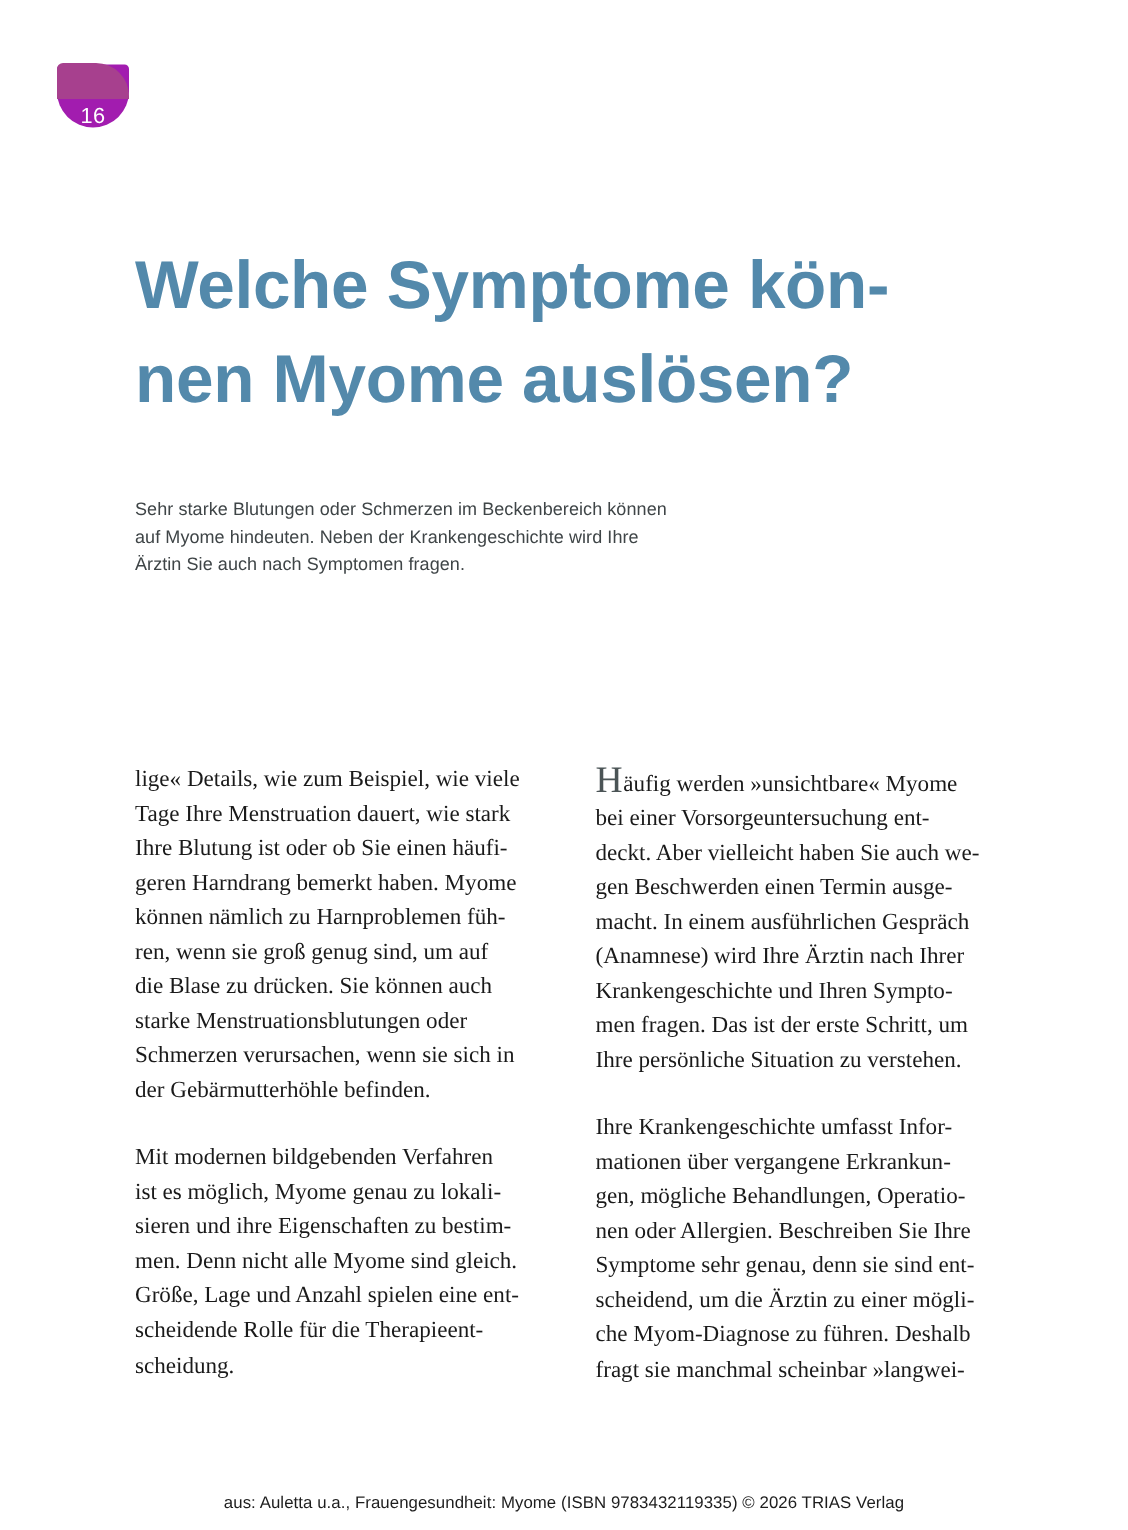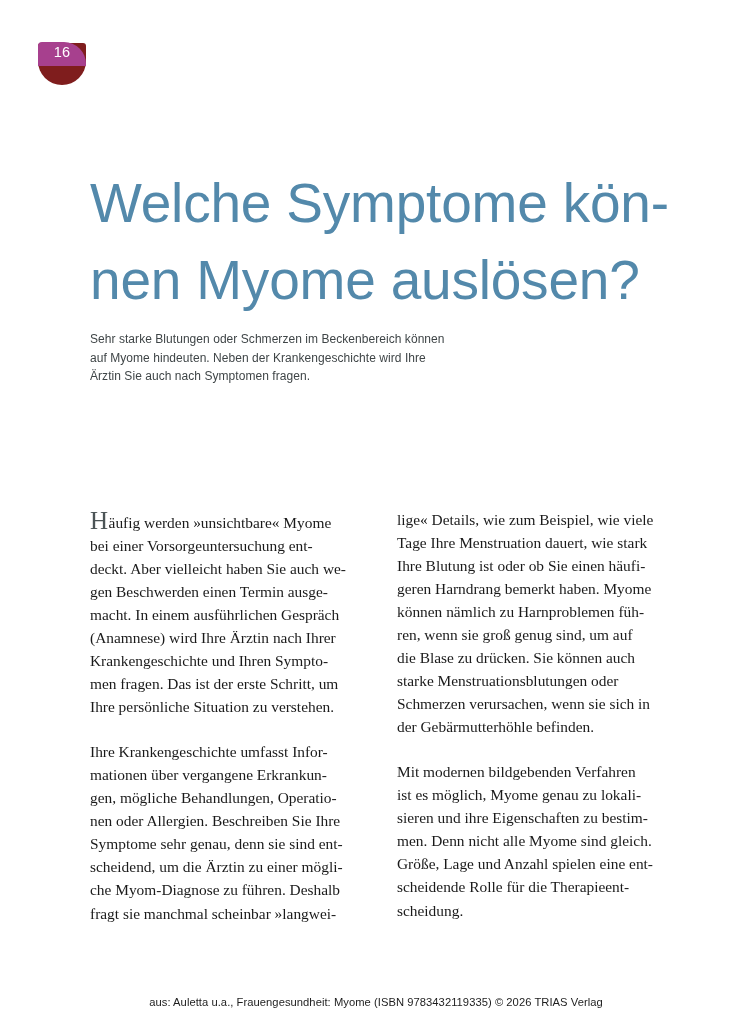--- a/index.html
+++ b/index.html
@@ -22,28 +22,28 @@
     background: #ffffff;
   }
 
   
   .page-number-badge {
     position: absolute;
     left: 38px;
     top: 43px;
     width: 48px;
     height: 42px;
-    background: #7f1d1d;
+    background: #a21caf;
     border-radius: 2px 2px 22px 22px / 2px 2px 24px 24px;
     border-top-left-radius: 3px;
     border-top-right-radius: 3px;
     border-bottom-right-radius: 24px;
     border-bottom-left-radius: 24px;
     display: flex;
-    align-items: flex-start;
+    align-items: flex-end;
     justify-content: center;
   }
   .page-number-badge::before {
     content: "";
     position: absolute;
     left: 0;
     top: -1px;
     width: 48px;
     height: 24px;
     background: #a7408e;
@@ -63,22 +63,22 @@
   }
 
   
   .headline {
     position: absolute;
     left: 90px;
     top: 128px;
     width: 600px;
     color: #5389ab;
     font-family: "Liberation Sans", sans-serif;
-    font-weight: 400;
-    font-size: 55px;
+    font-weight: 700;
+    font-size: 45px;
     line-height: 1.40;
     letter-spacing: -0.2px;
     white-space: pre-line;
   }
 
   
   .standfirst {
     position: absolute;
     left: 90px;
     top: 318px;
@@ -153,20 +153,40 @@
   </div>
 
   <h1 class="headline">Welche Symptome kön-
 nen Myome auslösen?</h1>
 
   <p class="standfirst">Sehr starke Blutungen oder Schmerzen im Beckenbereich können
 auf Myome hindeuten. Neben der Krankengeschichte wird Ihre
 Ärztin Sie auch nach Symptomen fragen.</p>
 
   <div class="body-columns">
+
+    <div class="body-column">
+      <p class="body-par">lige« Details, wie zum Beispiel, wie viele
+Tage Ihre Menstruation dauert, wie stark
+Ihre Blutung ist oder ob Sie einen häufi-
+geren Harndrang bemerkt haben. Myome
+können nämlich zu Harnproblemen füh-
+ren, wenn sie groß genug sind, um auf
+die Blase zu drücken. Sie können auch
+starke Menstruationsblutungen oder
+Schmerzen verursachen, wenn sie sich in
+der Gebärmutterhöhle befinden.</p>
+      <p class="body-par">Mit modernen bildgebenden Verfahren
+ist es möglich, Myome genau zu lokali-
+sieren und ihre Eigenschaften zu bestim-
+men. Denn nicht alle Myome sind gleich.
+Größe, Lage und Anzahl spielen eine ent-
+scheidende Rolle für die Therapieent-
+scheidung.</p>
+    </div>
 
     <div class="body-column">
       <p class="body-par dropcap-par"><span class="dropcap">H</span><span>äufig werden »unsichtbare« Myome
 bei einer Vorsorgeuntersuchung ent-
 deckt. Aber vielleicht haben Sie auch we-
 gen Beschwerden einen Termin ausge-
 macht. In einem ausführlichen Gespräch
 (Anamnese) wird Ihre Ärztin nach Ihrer
 Krankengeschichte und Ihren Sympto-
 men fragen. Das ist der erste Schritt, um
@@ -174,37 +194,17 @@
       <p class="body-par">Ihre Krankengeschichte umfasst Infor-
 mationen über vergangene Erkrankun-
 gen, mögliche Behandlungen, Operatio-
 nen oder Allergien. Beschreiben Sie Ihre
 Symptome sehr genau, denn sie sind ent-
 scheidend, um die Ärztin zu einer mögli-
 che Myom-Diagnose zu führen. Deshalb
 fragt sie manchmal scheinbar »langwei-</p>
     </div>
 
-    <div class="body-column">
-      <p class="body-par">lige« Details, wie zum Beispiel, wie viele
-Tage Ihre Menstruation dauert, wie stark
-Ihre Blutung ist oder ob Sie einen häufi-
-geren Harndrang bemerkt haben. Myome
-können nämlich zu Harnproblemen füh-
-ren, wenn sie groß genug sind, um auf
-die Blase zu drücken. Sie können auch
-starke Menstruationsblutungen oder
-Schmerzen verursachen, wenn sie sich in
-der Gebärmutterhöhle befinden.</p>
-      <p class="body-par">Mit modernen bildgebenden Verfahren
-ist es möglich, Myome genau zu lokali-
-sieren und ihre Eigenschaften zu bestim-
-men. Denn nicht alle Myome sind gleich.
-Größe, Lage und Anzahl spielen eine ent-
-scheidende Rolle für die Therapieent-
-scheidung.</p>
-    </div>
-
   </div>
 
   <div class="footer-source">aus: Auletta u.a., Frauengesundheit: Myome (ISBN 9783432119335) © 2026 TRIAS Verlag</div>
 
 </div>
 
 </body></html>

